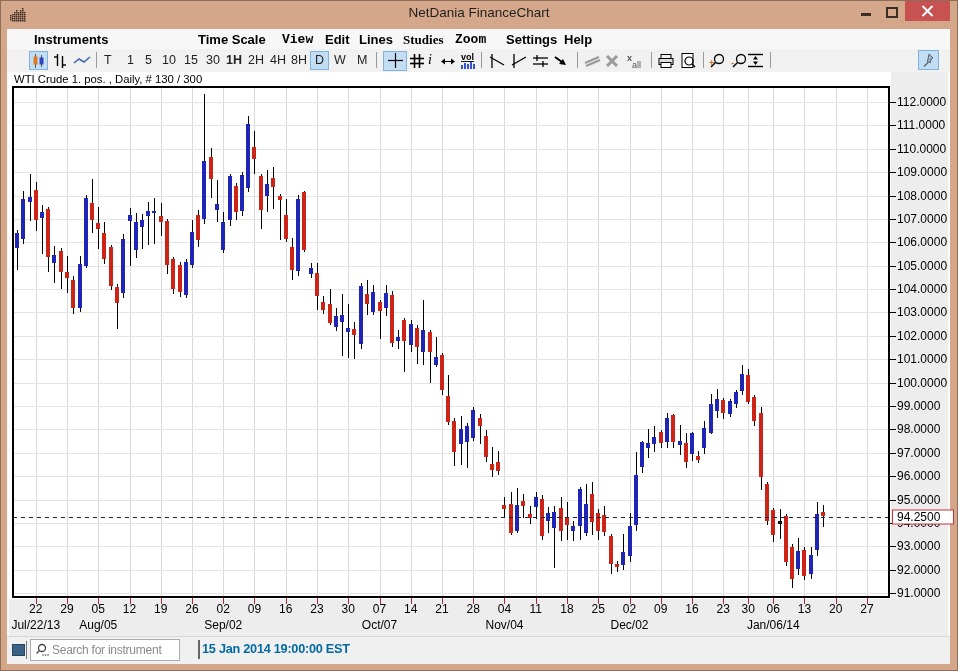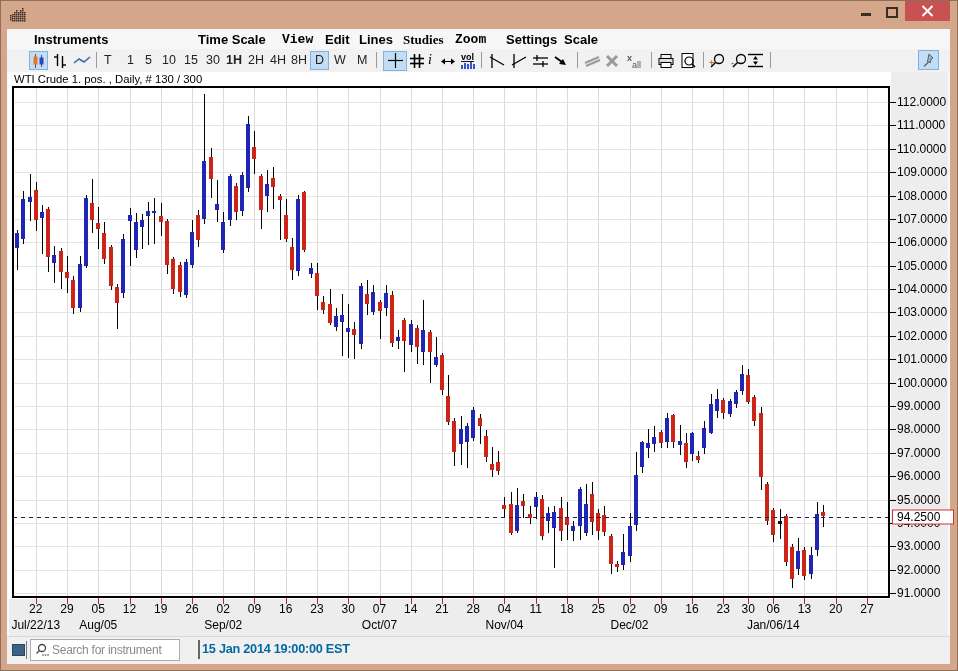--- a/index.html
+++ b/index.html
@@ -10,20 +10,21 @@
 .menu { position:absolute; top:32px; font-weight:bold; font-size:13px; color:#000; }
 .toolbar { position:absolute; left:7px; top:49px; width:943px; height:23px; background:#f1f1f1; }
 .tbtxt { position:absolute; top:4px; font-size:12.5px; color:#222; }
 .tsel { position:absolute; background:#c3def4; border:1px solid #7fb2dd; }
 .sep { position:absolute; top:3px; width:1px; height:16px; background:#9a9a9a; }
 .statusbar { position:absolute; left:7px; top:636px; width:943px; height:28px; background:#f0f0f0; border-top:1px solid #d8d8d8; }
 .chart { position:absolute; left:0px; top:0px; }
 </style></head><body>
 <div class="win"></div>
 <div class="titlebar">
+  <div class="title">NetDania FinanceChart</div>
   <div style="position:absolute;left:10px;top:5px;line-height:0;"><svg width="18" height="18" viewBox="0 0 18 18">
         <g fill="#3c2e24">
           <rect x="0" y="10" width="1.5" height="1.5"></rect>
           <rect x="0" y="12" width="1.5" height="1.5"></rect>
           <rect x="0" y="14" width="1.5" height="1.5"></rect>
           <rect x="2" y="9" width="1.5" height="1.5"></rect>
           <rect x="2" y="11" width="1.5" height="1.5"></rect>
           <rect x="2" y="13" width="1.5" height="1.5"></rect>
           <rect x="2" y="15" width="1.5" height="1.5"></rect>
           <rect x="4" y="7" width="1.5" height="1.5"></rect>
@@ -78,21 +79,21 @@
 <div class="menubar"></div>
 <div class="menu" style="left:34px;">Instruments</div>
 <div class="menu" style="left:116px;margin-top:24px;">Chart Type</div>
 <div class="menu" style="left:198px;">Time Scale</div>
 <div class="menu" style="left:282px;font-family:Liberation Mono, monospace;">View</div>
 <div class="menu" style="left:325px;">Edit</div>
 <div class="menu" style="left:359px;">Lines</div>
 <div class="menu" style="left:403px;font-family:Liberation Serif, serif;">Studies</div>
 <div class="menu" style="left:455px;font-family:Liberation Mono, monospace;">Zoom</div>
 <div class="menu" style="left:506px;">Settings</div>
-<div class="menu" style="left:564px;">Scale</div>
+<div class="menu" style="left:564px;">Help</div>
 <div class="toolbar"></div>
 <div class="tsel" style="left:29px;top:51px;width:19px;height:19px;"></div>
 <div style="position:absolute;left:32px;top:54px;line-height:0;"><svg width="14" height="14" viewBox="0 0 14 14">
       <line x1="3.5" y1="0" x2="3.5" y2="14" stroke="#555" stroke-width="1"></line>
       <rect x="1.5" y="2.5" width="4" height="8" fill="#e07820"></rect>
       <line x1="9.5" y1="1" x2="9.5" y2="13" stroke="#555" stroke-width="1"></line>
       <rect x="7.5" y="3.5" width="4" height="7" fill="#3344bb"></rect>
     </svg></div>
 <div style="position:absolute;left:53px;top:54px;line-height:0;"><svg width="14" height="14" viewBox="0 0 14 14">
       <line x1="4.5" y1="0" x2="4.5" y2="12" stroke="#000" stroke-width="1.4"></line>

